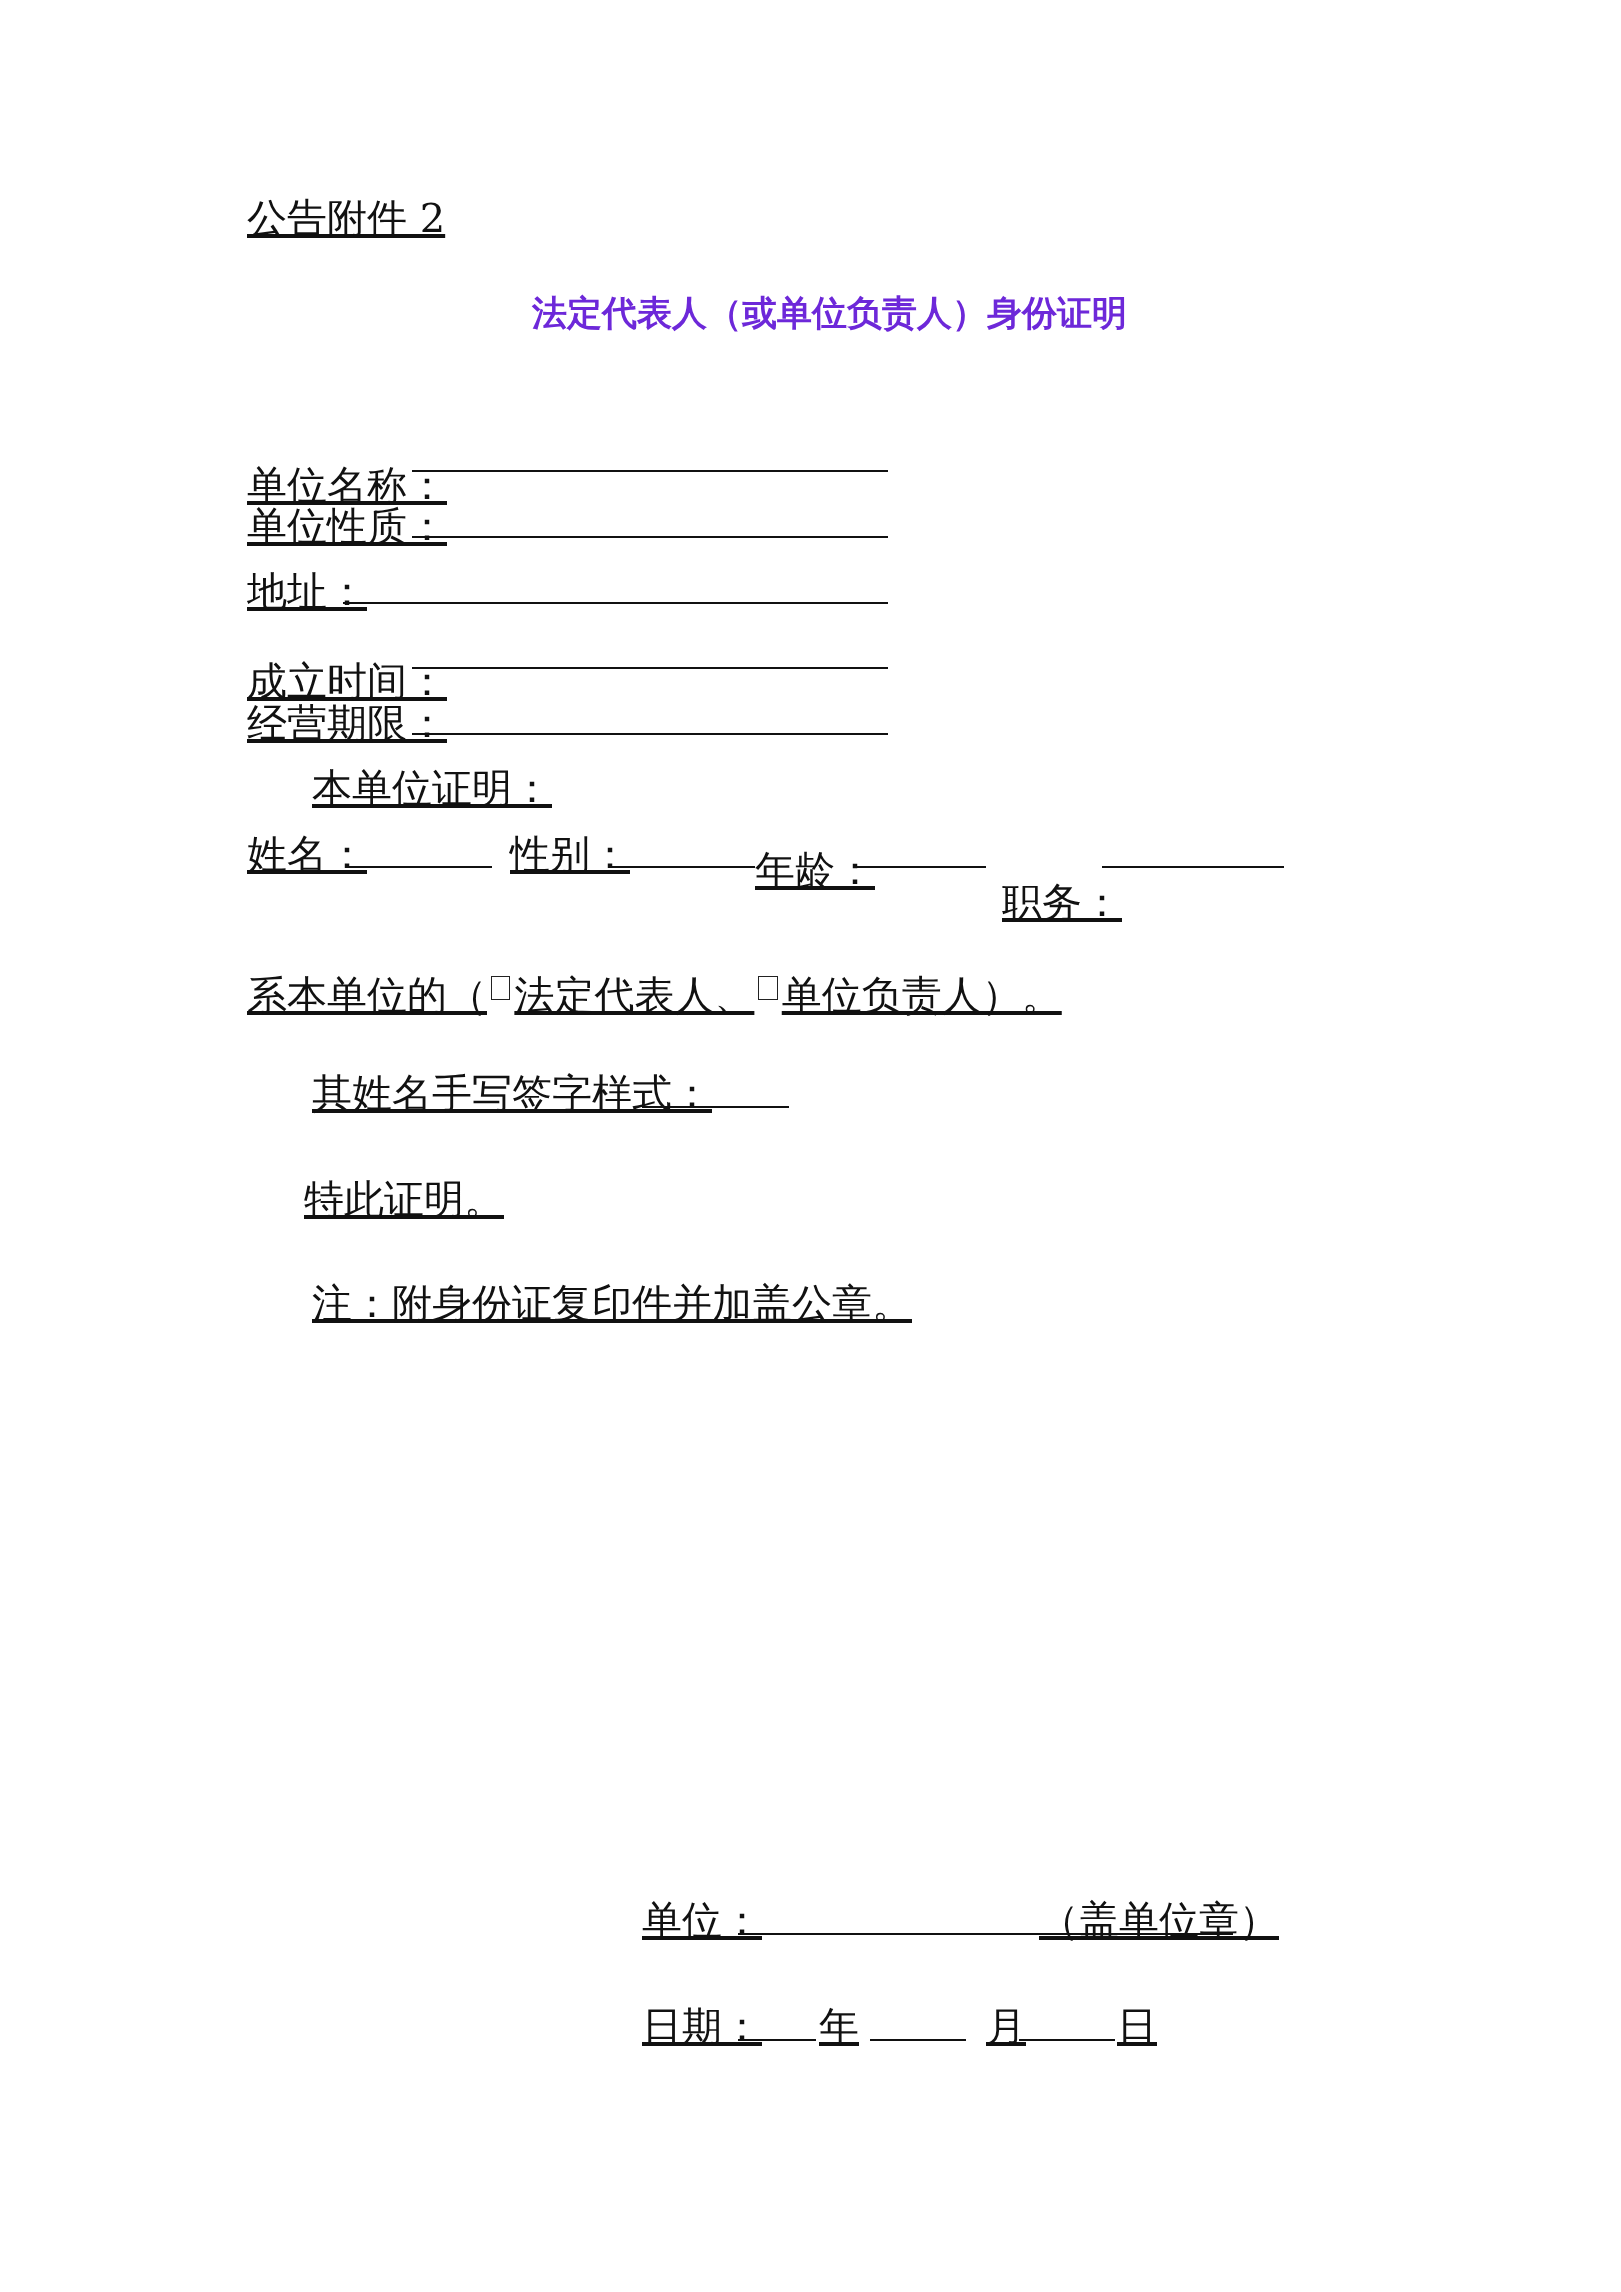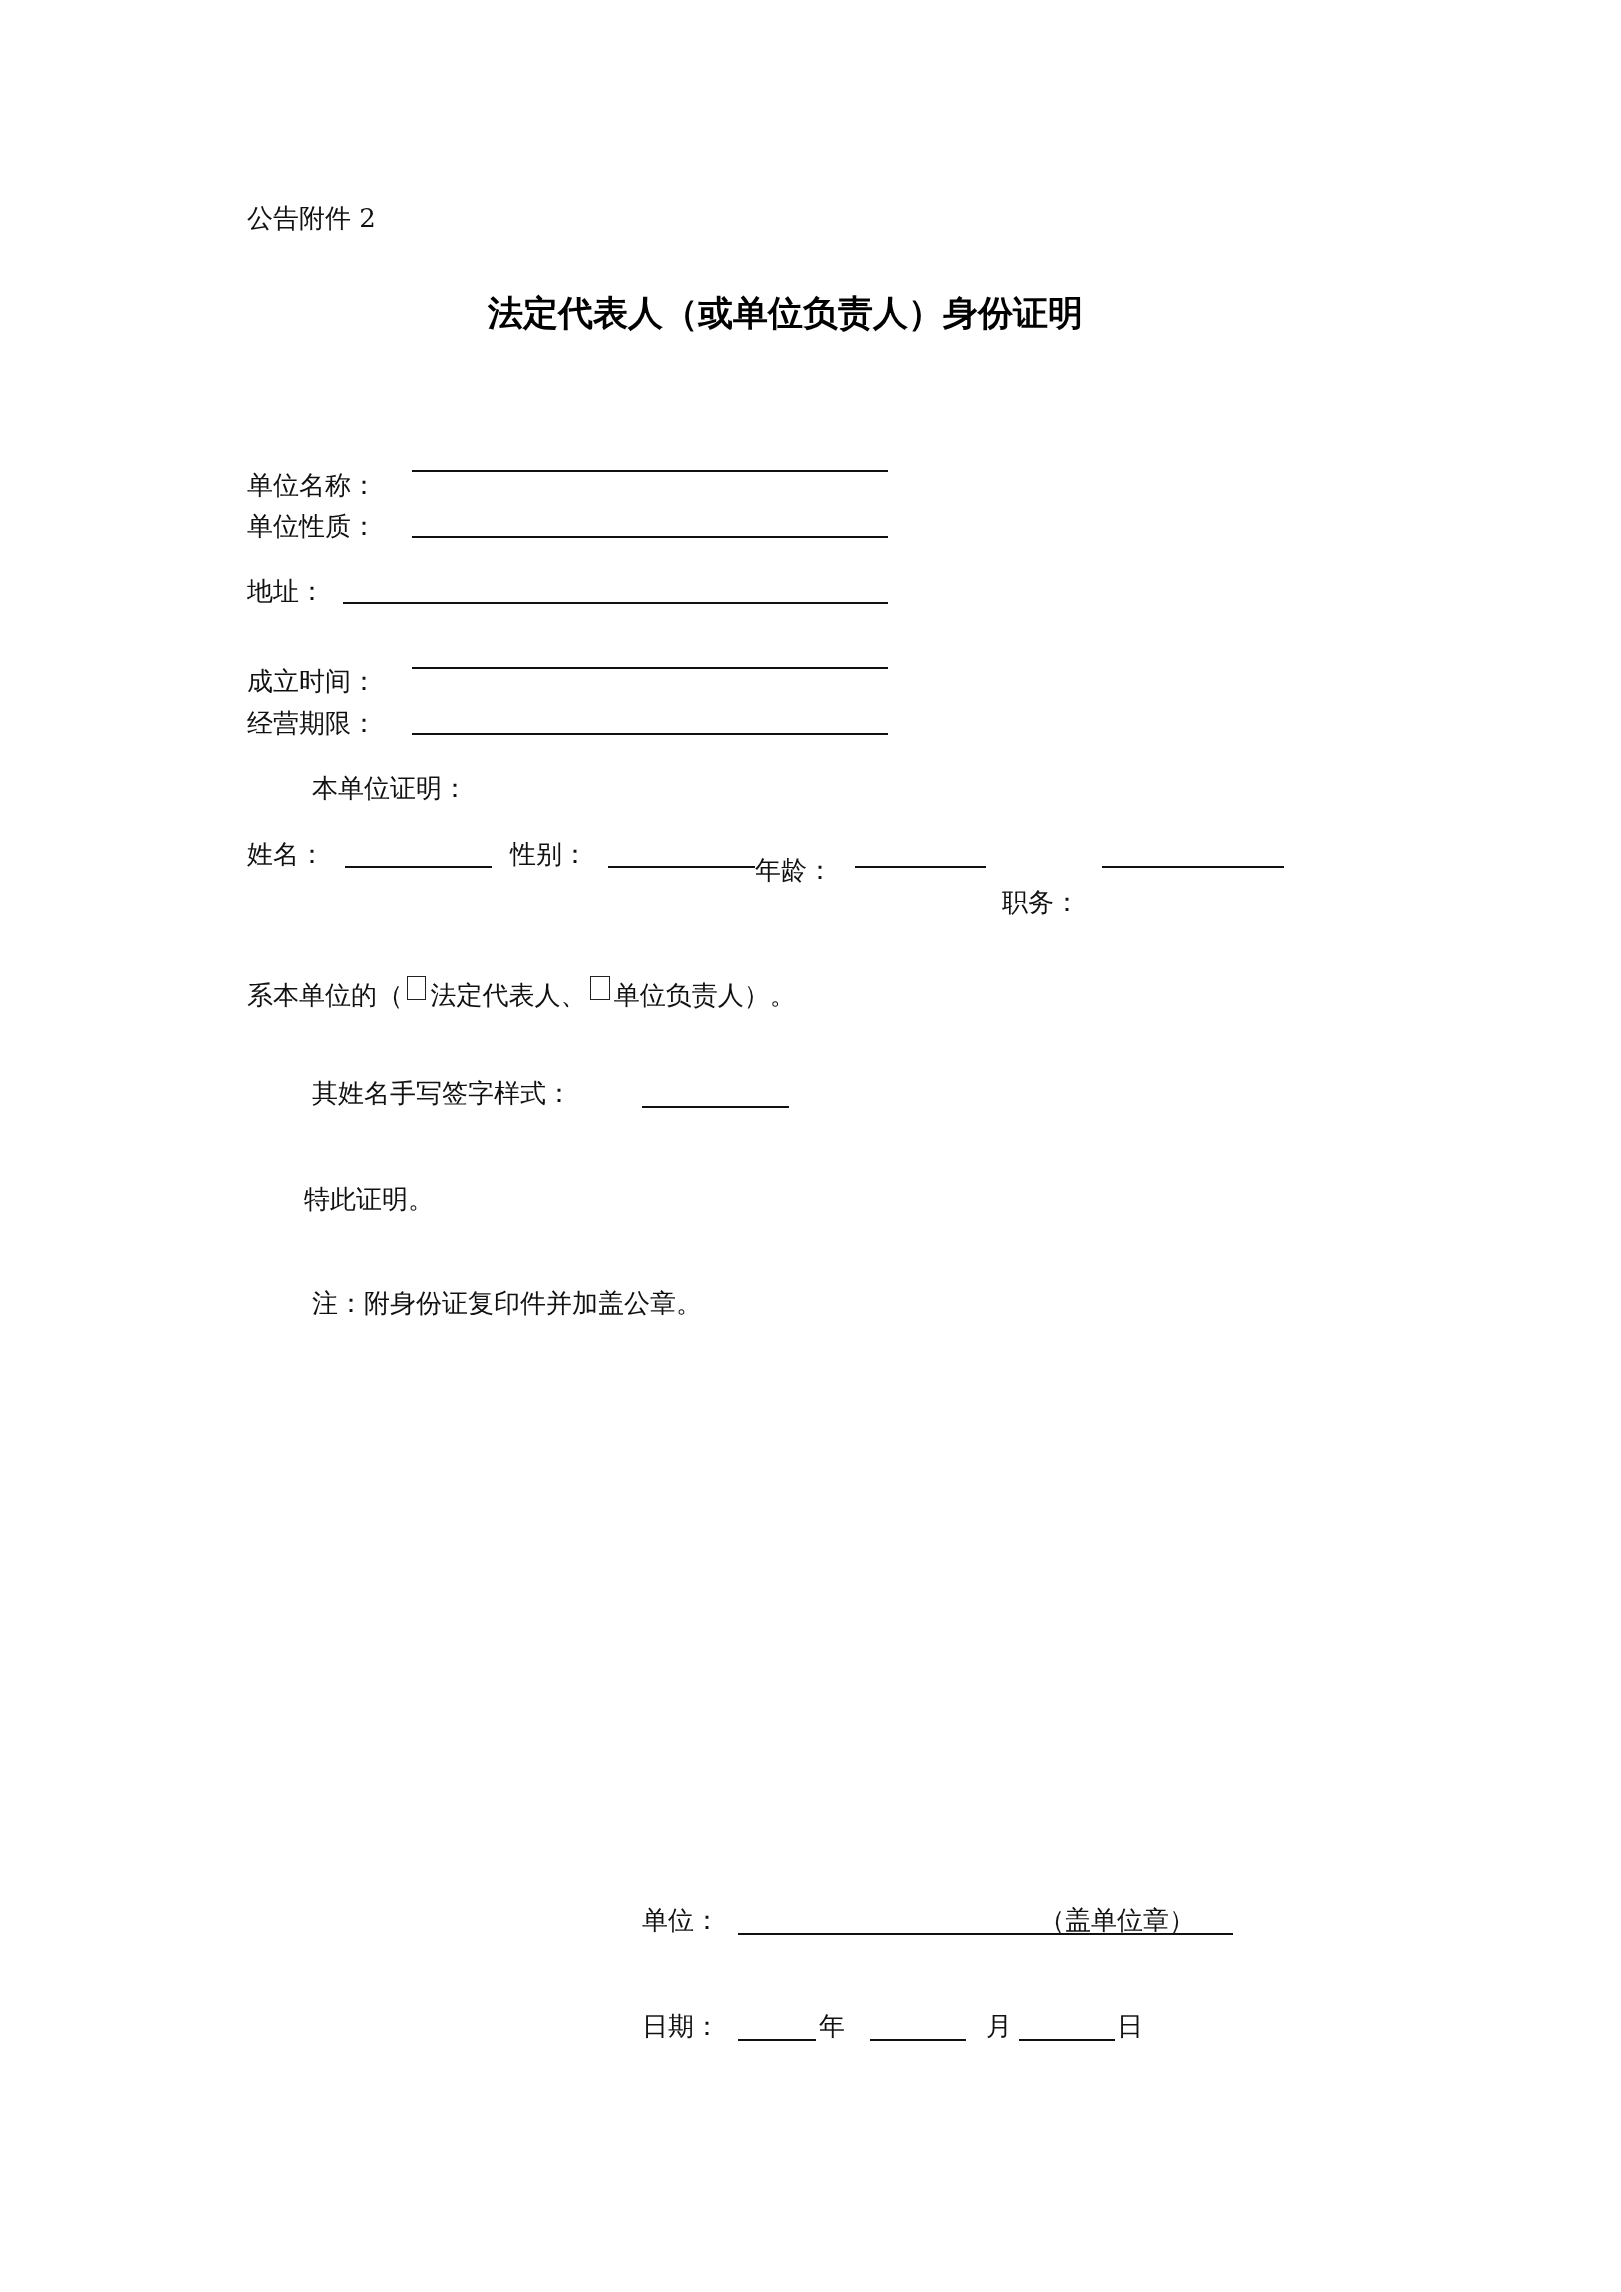--- a/index.html
+++ b/index.html
@@ -9,27 +9,28 @@
   }
   body {
     width: 1621px;
     height: 2293px;
     position: relative;
     overflow: hidden;
     font-family: "DejaVu Serif", "Liberation Serif", serif;
     color: #111111;
   }
   .abs { position: absolute; white-space: nowrap; }
-  .txt { font-size: 26px; line-height: 39px; }
+  .txt { font-size: 40px; line-height: 39px; text-decoration: underline; }
   .title {
     font-family: "DejaVu Sans", "Liberation Sans", sans-serif;
     font-weight: bold;
     font-size: 35px;
     line-height: 43px;
-    color: #000000;
+    color: #6d28d9;
+    margin-left: 44px;
   }
   .line {
     position: absolute;
     height: 0;
     border-bottom: 2px solid #111111;
   }
   .row { position: absolute; display: flex; align-items: flex-start; white-space: nowrap; margin-top: 35px; }
   .checkbox {
     display: inline-block;
     width: 19.6px;

